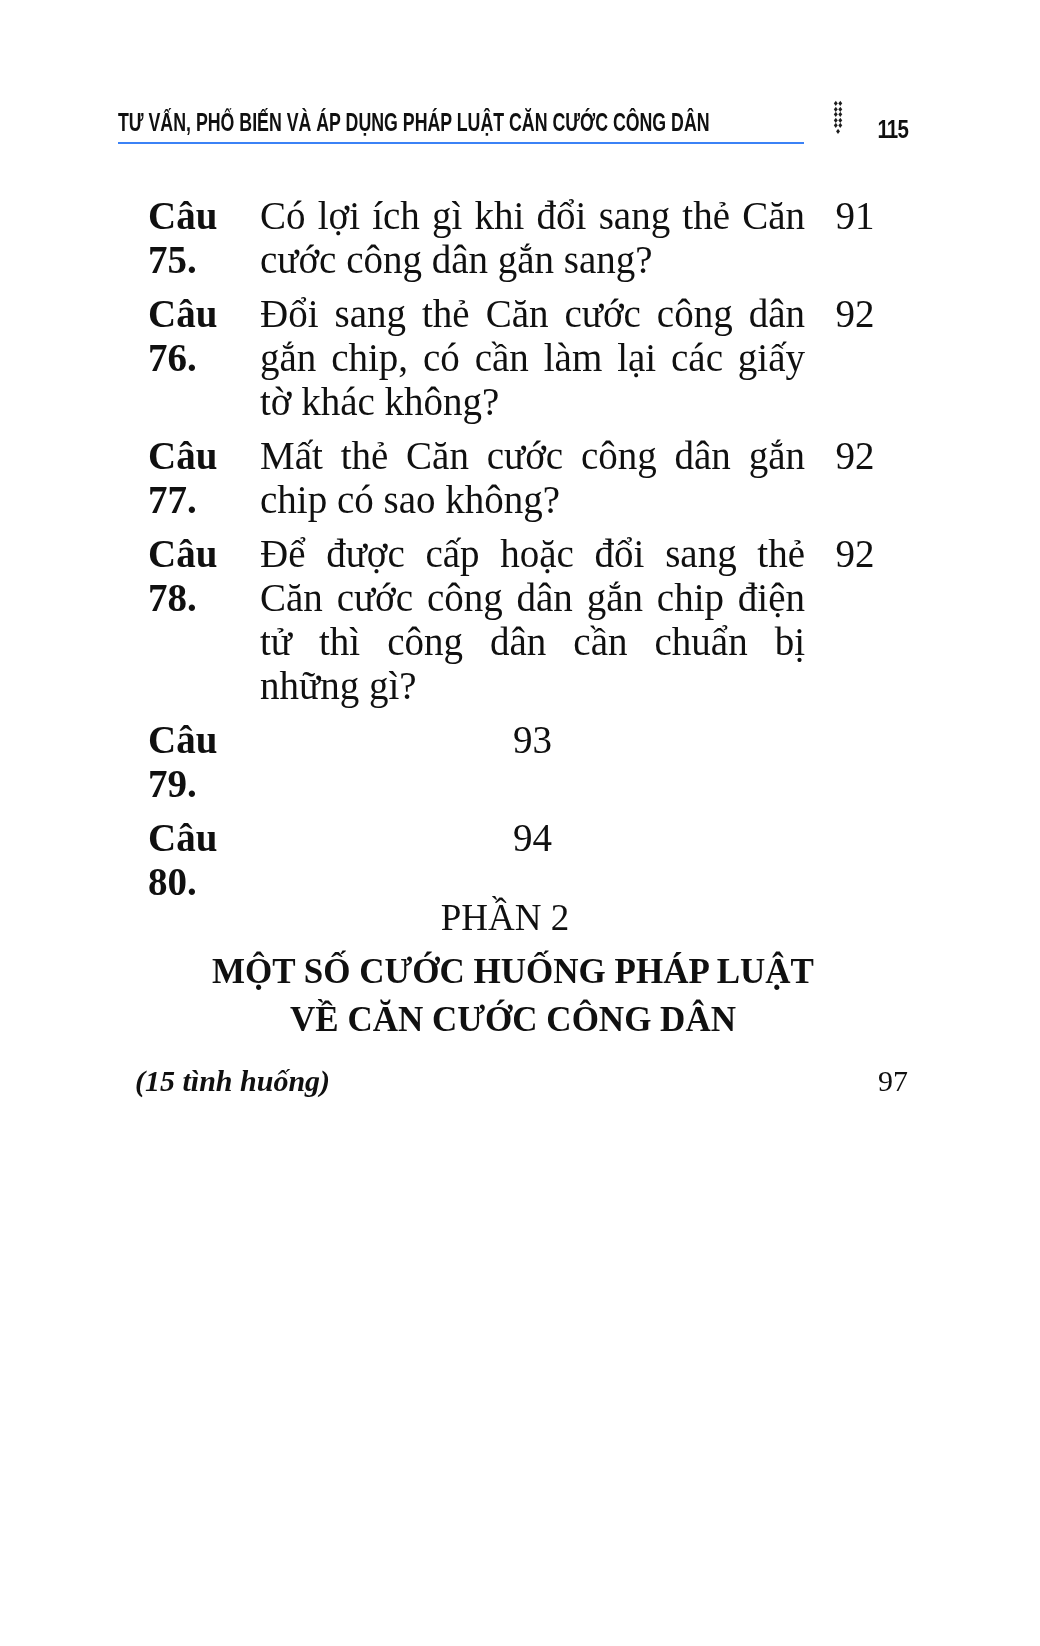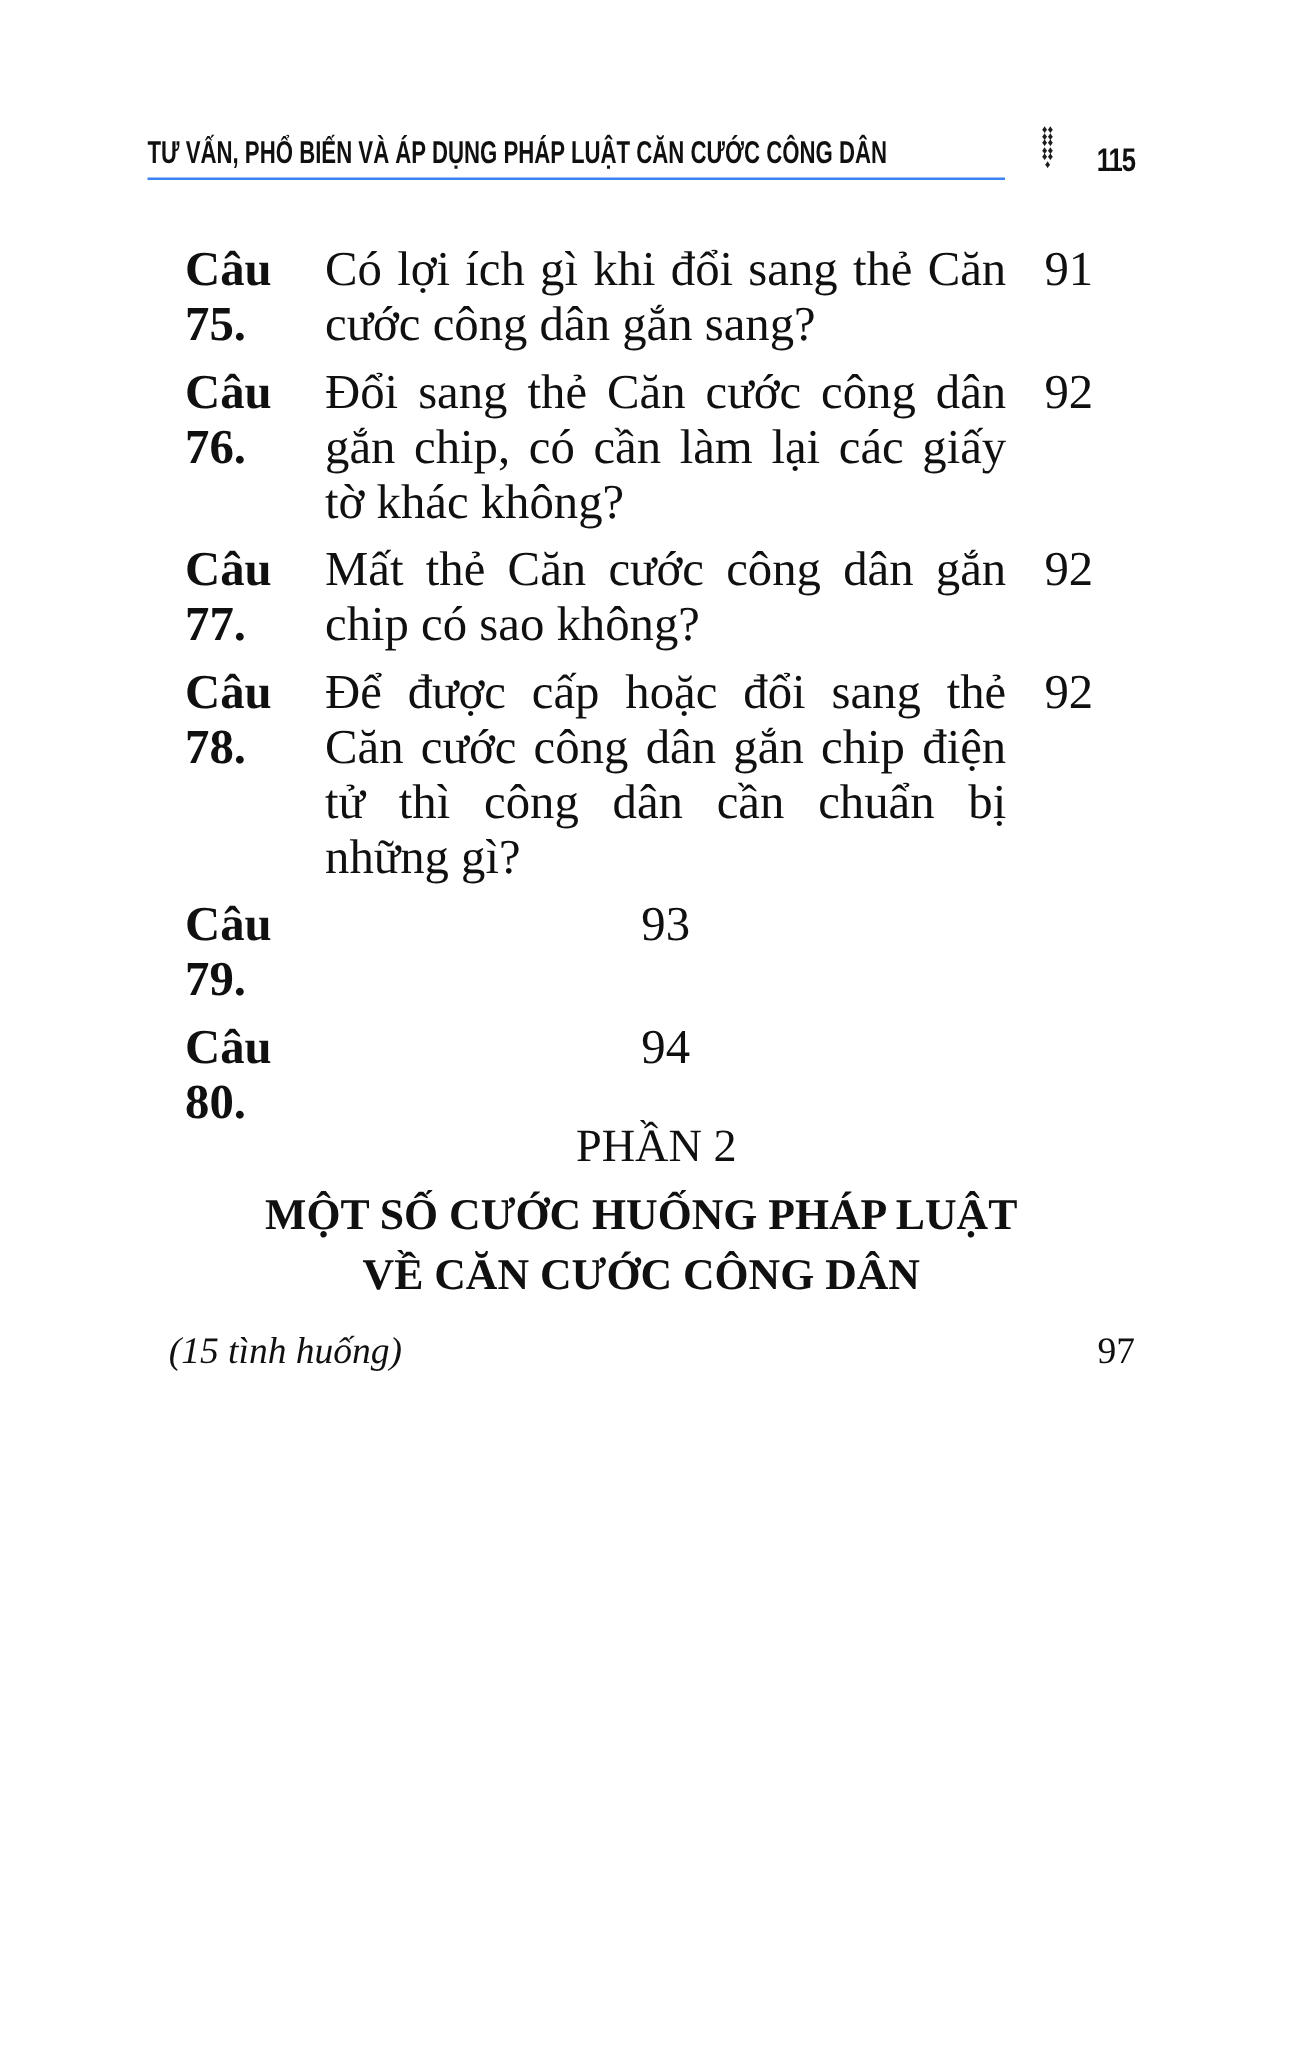--- a/index.html
+++ b/index.html
@@ -80,21 +80,21 @@
   }
   .toc-page {
     text-align: center;
     align-self: start;
   }
 
   
   .part-label {
     position: absolute;
     top: 896px;
-    left: 130px;
+    left: 110px;
     width: 790px;
     text-align: center;
     font-size: 37px;
     font-weight: 400;
   }
   .section-title {
     position: absolute;
     top: 948px;
     left: 118px;
     width: 790px;
@@ -107,21 +107,21 @@
     position: absolute;
     top: 1064px;
     left: 135px;
     width: 773px;
     display: flex;
     justify-content: space-between;
     align-items: baseline;
     font-size: 30px;
   }
   .subtitle {
-    font-weight: 400;
+    font-weight: 700;
     font-style: italic;
   }
   .subtitle-page { font-weight: 400; }
 </style>
 </head>
 <body>
 
 <div class="page">
 
   <div class="header-title">

